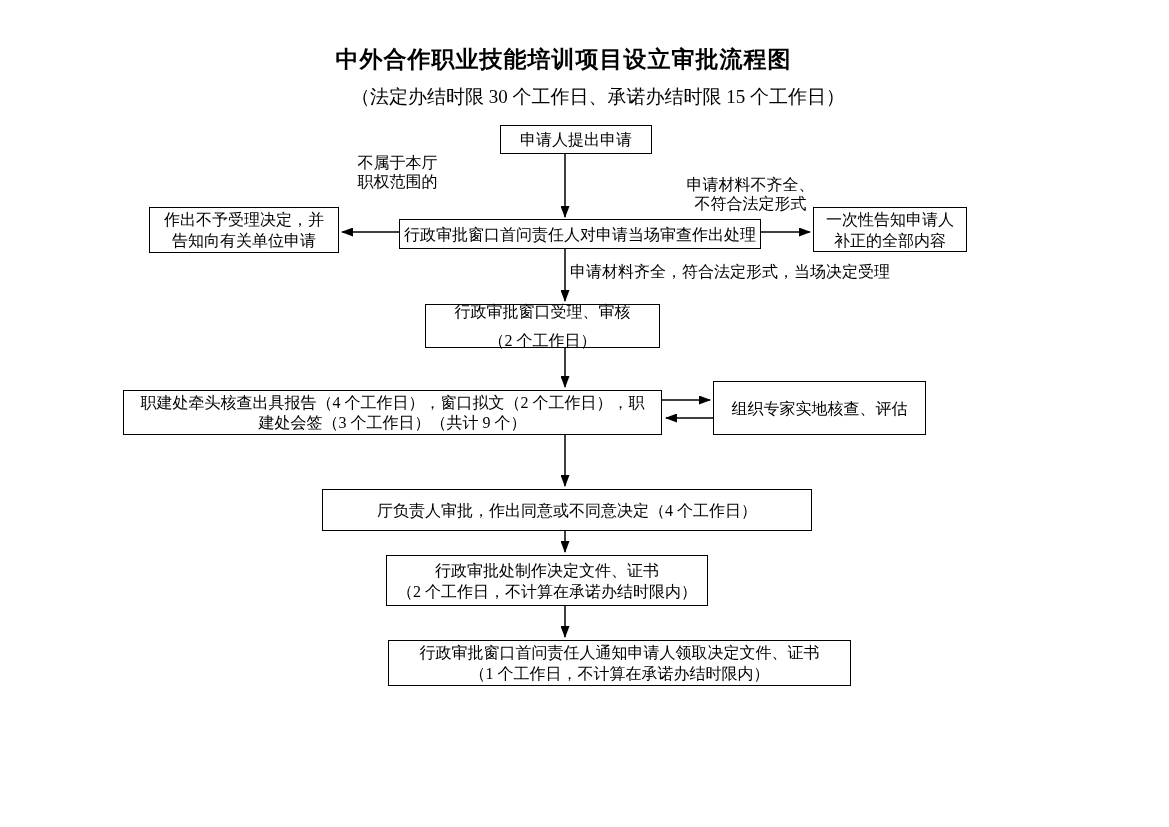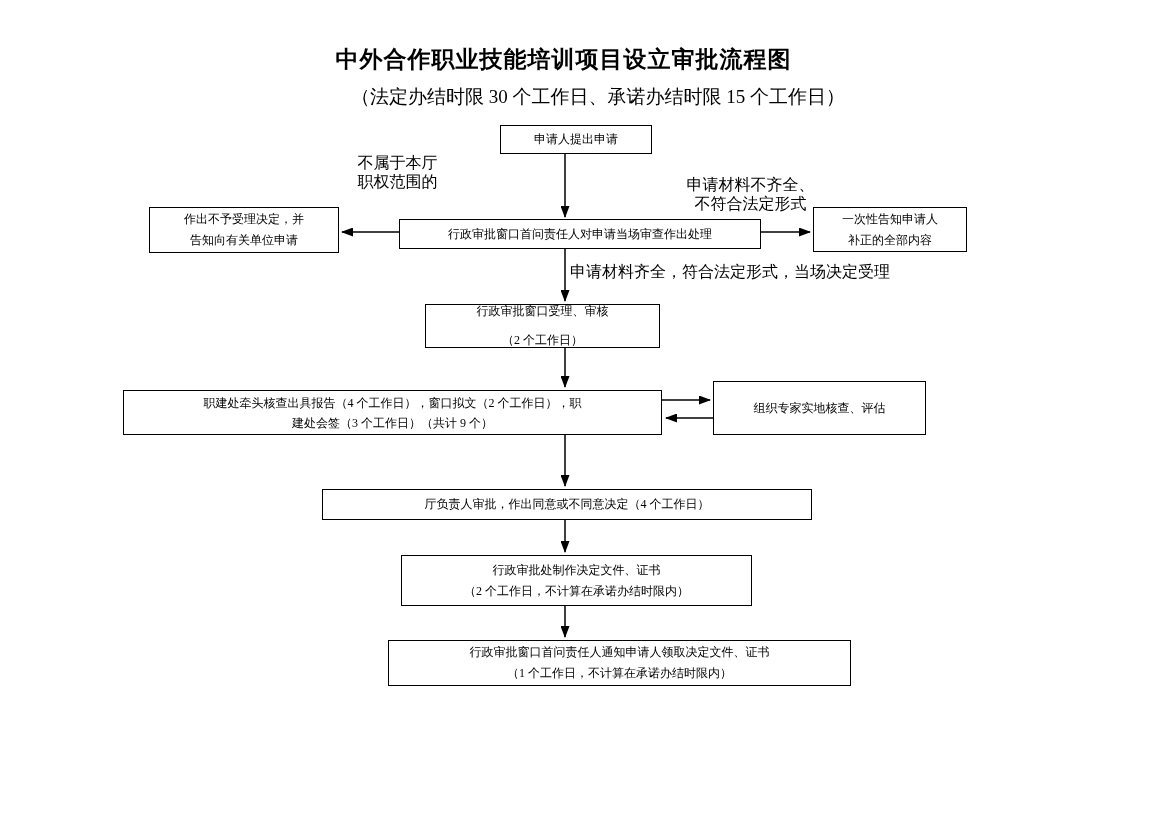--- a/index.html
+++ b/index.html
@@ -26,39 +26,39 @@
     text-align: center; font-size: 19px; padding-left: 27px;
   }
   .arrows { position: absolute; left: 0; top: 0; }
   .node {
     position: absolute;
     border: 1.5px solid #000000;
     background: #ffffff;
     display: flex; flex-direction: column;
     align-items: center; justify-content: center;
     text-align: center;
-    font-size: 12px; line-height: 21px;
+    font-size: 16px; line-height: 21px;
     padding: 1px 2px;
   }
   .node span { display: block; white-space: nowrap; }
   .flabel {
     position: absolute;
     font-size: 16px; line-height: 19px;
     text-align: center; white-space: nowrap;
   }
   
   #n-apply       { left: 500px; top: 125px; width: 152px; height: 29px; }
   #n-reject      { left: 149px; top: 207px; width: 190px; height: 46px; }
   #n-review      { left: 399px; top: 219px; width: 362px; height: 30px; }
   #n-notify      { left: 813px; top: 207px; width: 154px; height: 45px; }
   #n-accept      { left: 425px; top: 304px; width: 235px; height: 44px; gap: 8px; }
   #n-investigate { left: 123px; top: 390px; width: 539px; height: 45px; line-height: 20px; }
   #n-expert      { left: 713px; top: 381px; width: 213px; height: 54px; }
-  #n-approve     { left: 322px; top: 489px; width: 490px; height: 31px; }
-  #n-document    { left: 386px; top: 555px; width: 351px; height: 51px; margin-left: 15px; }
+  #n-approve     { left: 322px; top: 489px; width: 490px; height: 42px; }
+  #n-document    { left: 386px; top: 555px; width: 322px; height: 51px; }
   #n-deliver     { left: 388px; top: 640px; width: 463px; height: 46px; }
   
   #lbl-out-of-scope { left: 340px; top: 153px; width: 115px; }
   #lbl-incomplete   { left: 678px; top: 175px; width: 145px; }
   #lbl-complete     { left: 570px; top: 262px; }
 </style>
 </head>
 <body>
 
 <div class="canvas">

